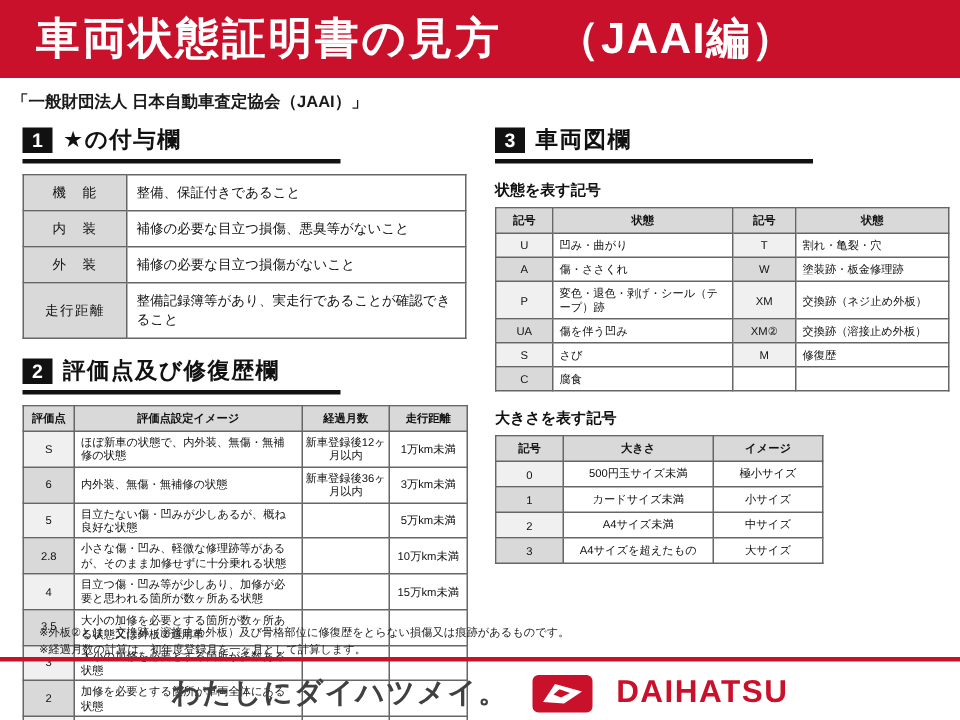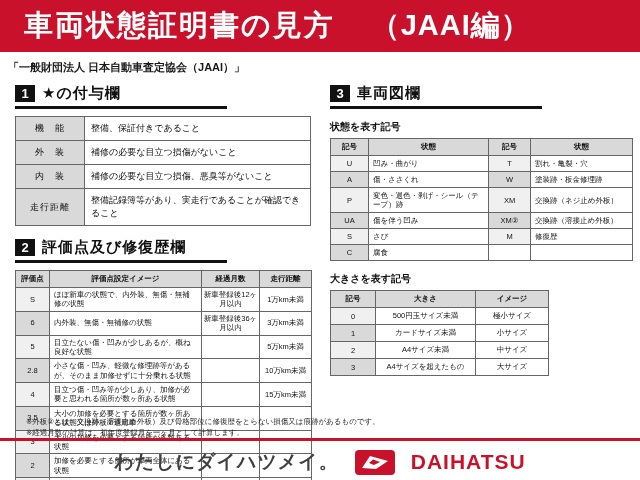--- a/index.html
+++ b/index.html
@@ -83,26 +83,26 @@
     <span class="sec-title">★の付与欄</span>
   </div>
 
   <table class="t1">
     <tbody>
       <tr>
         <td class="lab">機　能</td>
         <td>整備、保証付きであること</td>
       </tr>
       <tr>
+        <td class="lab">内　装</td>
+        <td>補修の必要な目立つ損傷、悪臭等がないこと</td>
+      </tr>
+      <tr>
         <td class="lab">外　装</td>
         <td>補修の必要な目立つ損傷がないこと</td>
-      </tr>
-      <tr>
-        <td class="lab">内　装</td>
-        <td>補修の必要な目立つ損傷、悪臭等がないこと</td>
       </tr>
       <tr>
         <td class="lab">走行距離</td>
         <td>整備記録簿等があり、実走行であることが確認できること</td>
       </tr>
     </tbody>
   </table>
 
   <div class="sec-header" style="margin-top:12px;">
     <span class="num-box">2</span>

